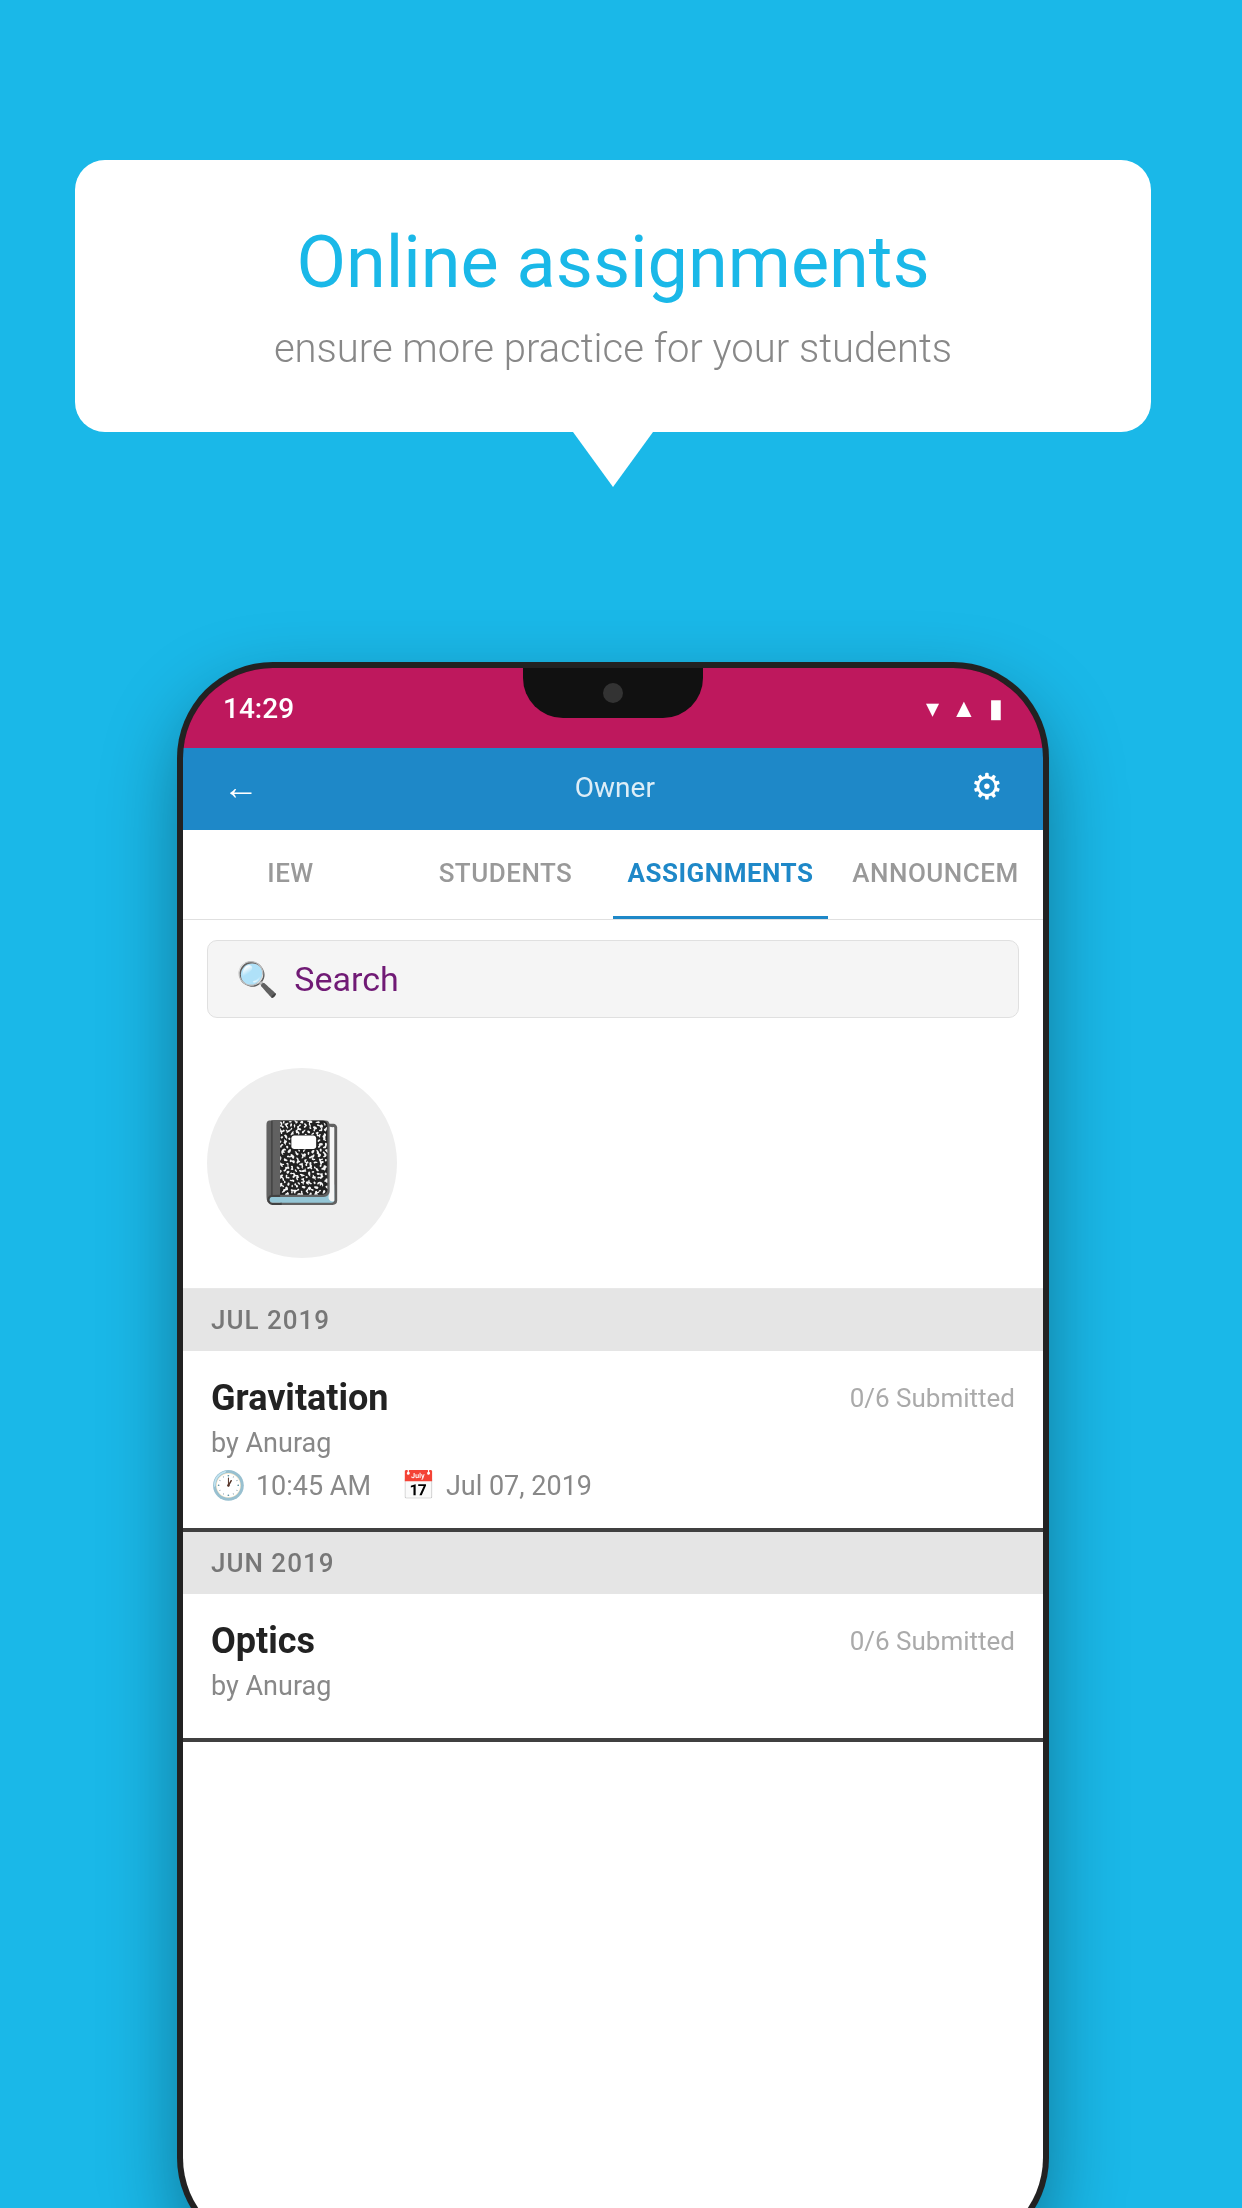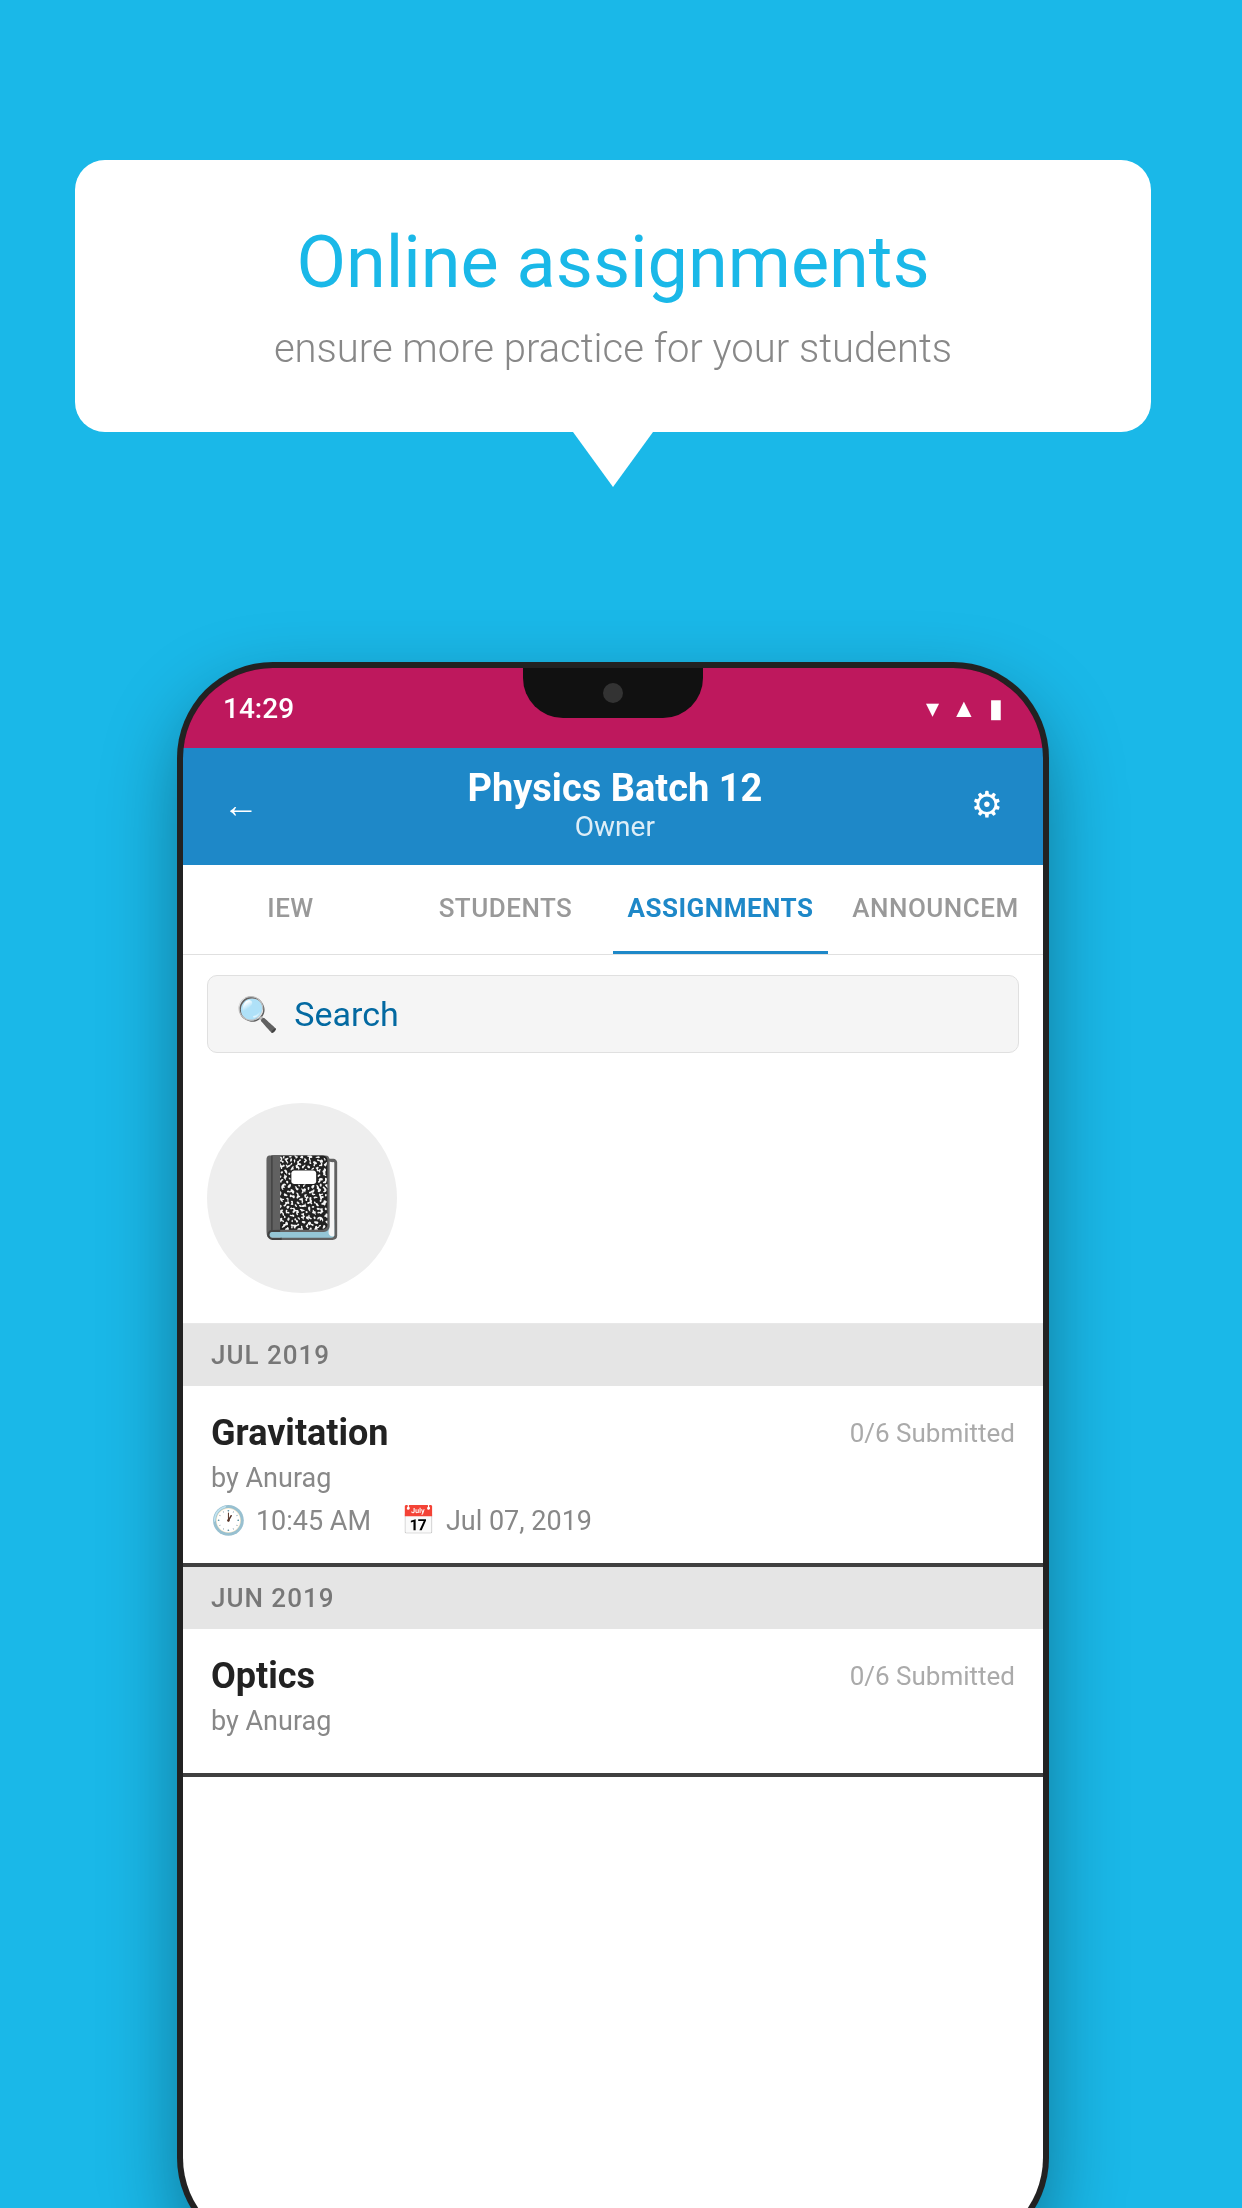--- a/index.html
+++ b/index.html
@@ -214,21 +214,21 @@
       border: 1px solid #e0e0e0;
     }
 
     .search-icon-el {
       color: #aaa;
       font-size: 34px;
       margin-right: 16px;
     }
 
     .search-text {
-      color: #0369a1;
+      color: #701a75;
       font-size: 34px;
     }
 
     
     .promo-area {
       display: flex;
       align-items: center;
       padding: 30px 24px;
       background: white;
       flex-shrink: 0;
@@ -356,21 +356,20 @@
       <div class="status-icons">
         <span class="wifi-icon">▾</span>
         <span class="signal-icon">▲</span>
         <span class="battery-icon">▮</span>
       </div>
     </div>
 
     <div class="app-header">
       <span class="back-btn">←</span>
       <div class="header-center">
-        <div class="header-title">Physics Batch 12</div>
         <div class="header-subtitle">Owner</div>
       </div>
       <span class="settings-btn">⚙</span>
     </div>
 
     <div class="tabs-bar">
       <div class="tab-item">IEW</div>
       <div class="tab-item">STUDENTS</div>
       <div class="tab-item active">ASSIGNMENTS</div>
       <div class="tab-item">ANNOUNCEM</div>

